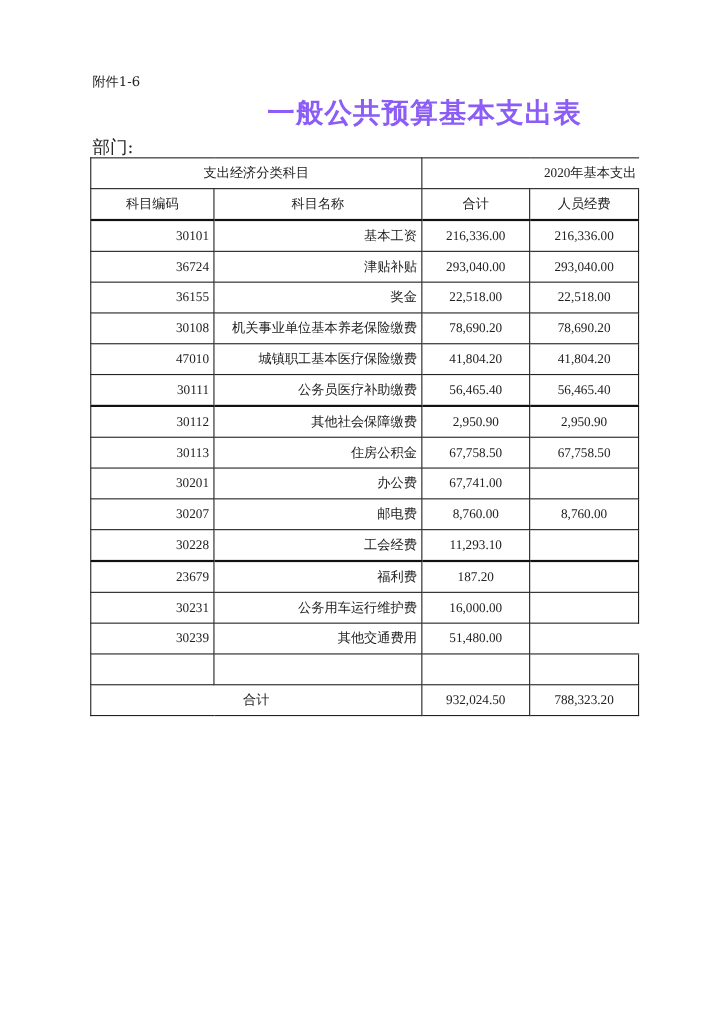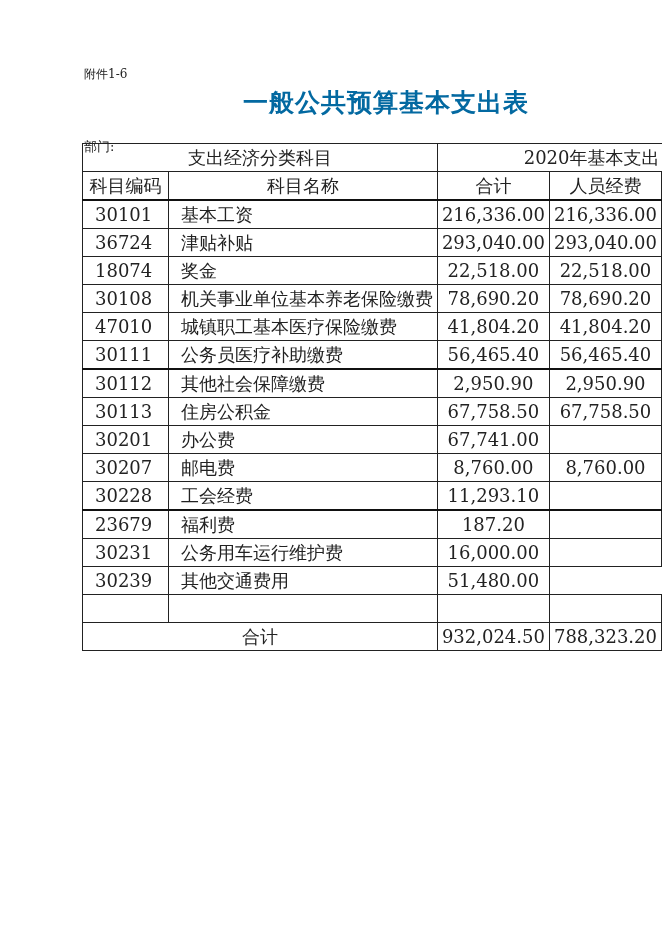--- a/index.html
+++ b/index.html
@@ -1,28 +1,28 @@
 <!DOCTYPE html>
 <html><head>
 <meta charset="utf-8">
 <style>
   html, body { margin:0; padding:0; background:#fff; }
   body { width:662px; height:936px; position:relative; overflow:hidden;
          font-family:"DejaVu Serif","Liberation Serif",serif; color:#222; }
   .attach { position:absolute; left:84px; top:66px; font-size:12px; }
   .title { position:absolute; left:0; width:662px; top:86px; text-align:center;
            font-size:25px; font-weight:bold; letter-spacing:1px; padding-left:110px; box-sizing:border-box;
-           font-family:"DejaVu Sans","Liberation Sans",sans-serif; color:#0369a1; }
-  .dept { position:absolute; left:84px; top:138px; font-size:13px;text-align:right; }
-  table { position:absolute; left:82px; top:143px; border-collapse:collapse; table-layout:fixed; font-size:18px; }
+           font-family:"DejaVu Sans","Liberation Sans",sans-serif; color:#8b5cf6; }
+  .dept { position:absolute; left:84px; top:124px; font-size:16px;text-align:right; }
+  table { position:absolute; left:82px; top:143px; border-collapse:collapse; table-layout:fixed; font-size:12px;font-family:Liberation Serif, serif; }
   td { height:27px; padding:0 4px; border:1px solid #222; white-space:nowrap; overflow:hidden; }
   col.c1 { width:112px; } col.c2 { width:189px; } col.c3 { width:98px; } col.c4 { width:99px; }
   .center { text-align:center; }
   .right { text-align:center; }
-  .left { text-align:left; padding-left:12px; }
+  .left { text-align:right; padding-left:12px; }
   .thick-top td { border-top:2.5px solid #111; }
   .hdr1 td.last { border-right:none; text-align:right; padding-right:2px; }
   td.no-right { border-right:none; }
 </style>
 </head>
 <body>
 
 <div class="attach">附件1-6</div>
 <div class="title">一般公共预算基本支出表</div>
 <div class="dept">部门:</div>
@@ -53,21 +53,21 @@
         <td class="right">216,336.00</td>
         <td class="right">216,336.00</td>
       </tr>
       <tr>
         <td class="left">36724</td>
         <td class="left">津贴补贴</td>
         <td class="right">293,040.00</td>
         <td class="right">293,040.00</td>
       </tr>
       <tr>
-        <td class="left">18074</td>
+        <td class="left">36155</td>
         <td class="left">奖金</td>
         <td class="right">22,518.00</td>
         <td class="right">22,518.00</td>
       </tr>
       <tr>
         <td class="left">30108</td>
         <td class="left">机关事业单位基本养老保险缴费</td>
         <td class="right">78,690.20</td>
         <td class="right">78,690.20</td>
       </tr>

